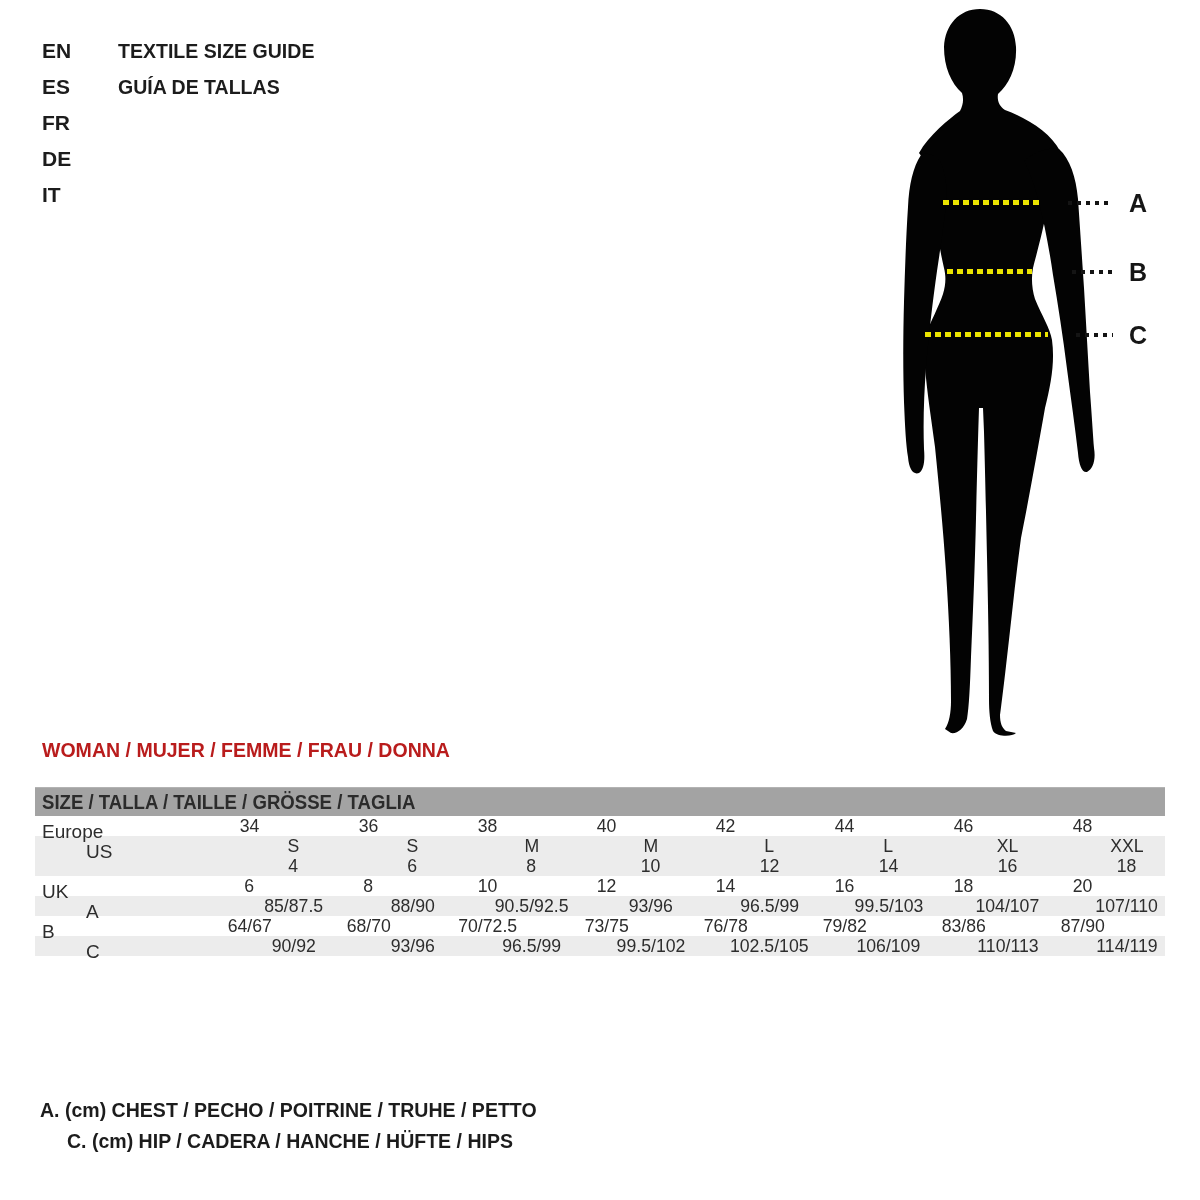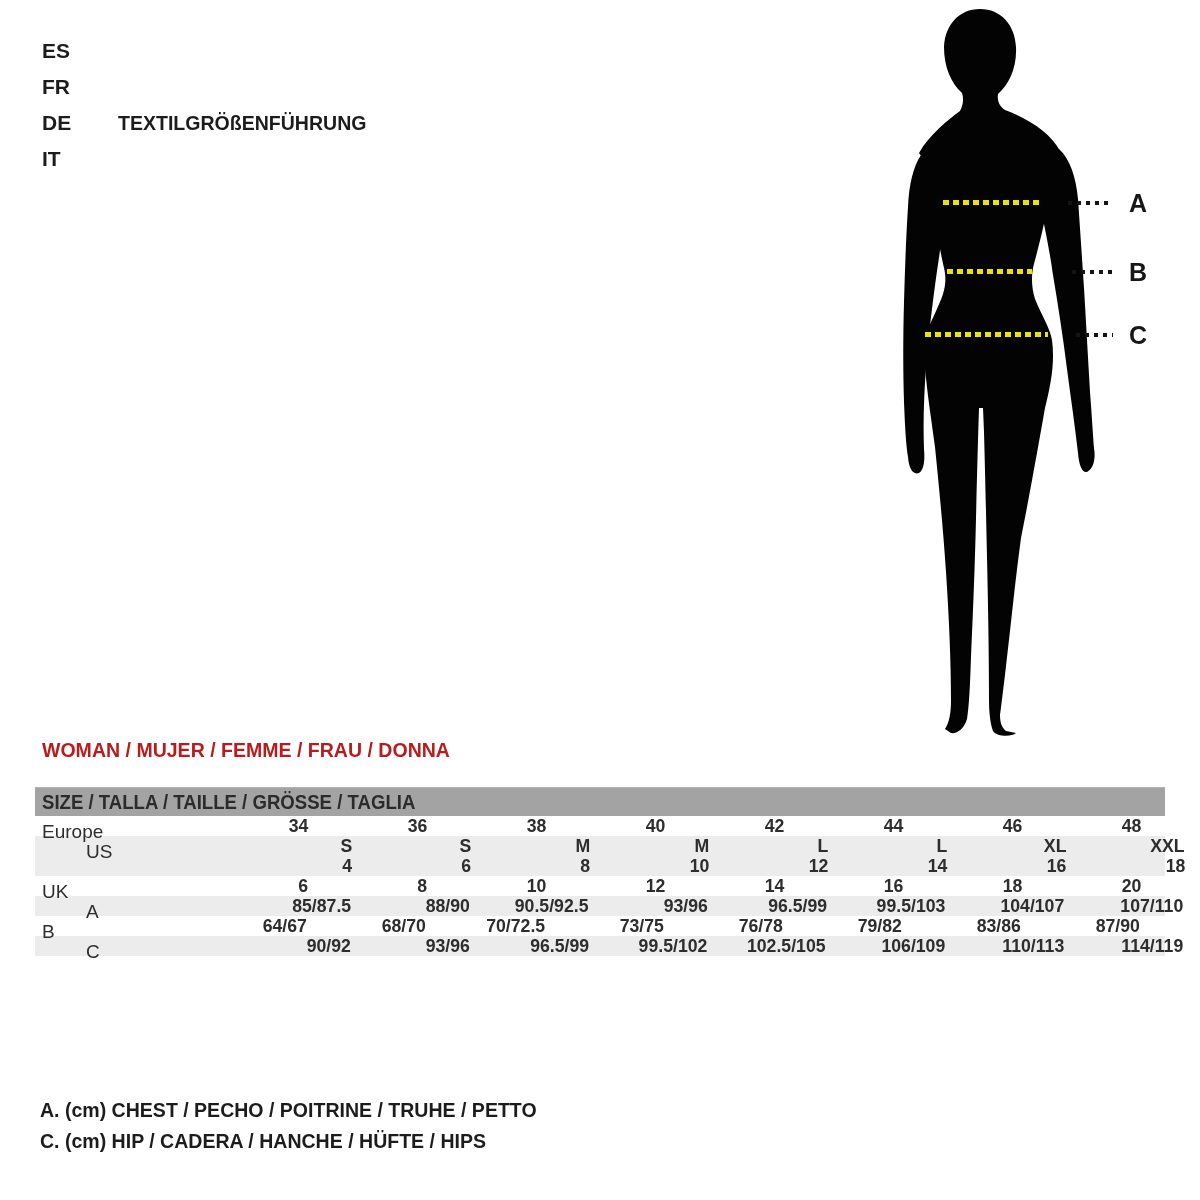--- a/index.html
+++ b/index.html
@@ -41,39 +41,43 @@
 
   
   .woman-heading{position:absolute;left:42px;top:738px;font-size:21px;font-weight:700;color:#b91c1c;line-height:24px;}
 
   
   .size-table{position:absolute;left:35px;top:787px;width:1130px;font-size:19px;color:#2d2d2d;}
   .st-header{height:29px;line-height:29px;background:#a3a3a3;font-weight:700;font-size:20px;color:#2b2b2b;padding-left:7px;box-sizing:border-box;border-top:1px solid #b3b3b3;}
   .st-row{display:flex;height:20px;line-height:32px;}
   .st-row.shaded{background:#ececec;padding-left:44px;}
   .st-label{flex:0 0 155px;padding-left:7px;box-sizing:border-box;text-align:left;}
-  .st-cell{flex:0 0 119px;display:flex;justify-content:flex-end;align-items:center;font-weight:bold;}
+  .st-cell{flex:0 0 119px;display:flex;justify-content:center;align-items:center;}
 
   
   .legend-block{position:absolute;left:40px;top:1094px;}
-  .legend-line{font-size:21px;font-weight:700;color:#1c1c1c;line-height:31px;}
+  .legend-line{font-size:21px;font-weight:700;color:#1c1c1c;line-height:31px;text-align:center;}
 </style>
 </head>
 <body>
 
 <div class="lang-block">
     <div class="lang-row">
+      <span class="lang-code">EN</span>
+      <span class="lang-label"><span class="cx">TEXTILE SIZE GUIDE</span></span>
+    </div>
+    <div class="lang-row">
       <span class="lang-code">ES</span>
+      <span class="lang-label"><span class="cx">GUÍA DE TALLAS</span></span>
     </div>
     <div class="lang-row">
       <span class="lang-code">FR</span>
     </div>
     <div class="lang-row">
       <span class="lang-code">DE</span>
-      <span class="lang-label"><span class="cx">TEXTILGRÖßENFÜHRUNG</span></span>
     </div>
     <div class="lang-row">
       <span class="lang-code">IT</span>
     </div>
   </div>
 
 <div class="figure-wrap">
   <svg viewBox="0 0 210 732" xmlns="http://www.w3.org/2000/svg">
     <g fill="#030303">
 

